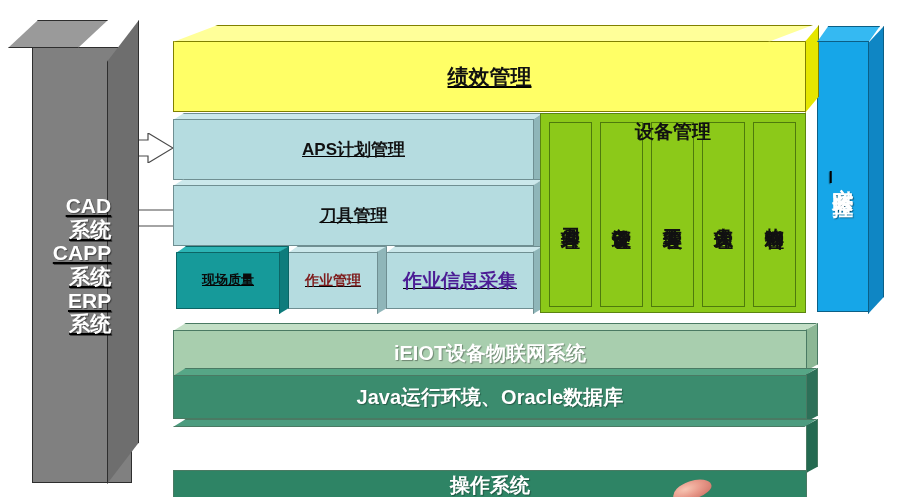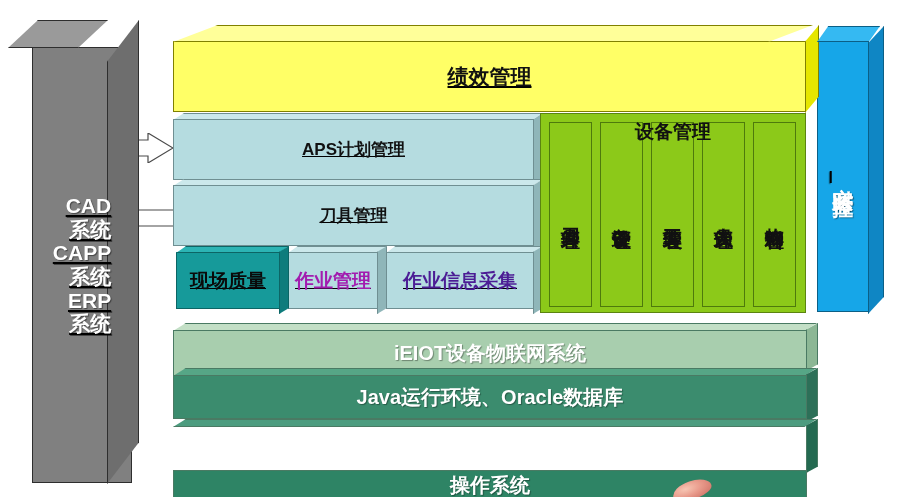--- a/index.html
+++ b/index.html
@@ -72,30 +72,30 @@
 
   #prep{left:173px;top:185px;width:361px;height:61px;}
   #prep-side{position:absolute;left:533px;top:179px;width:10px;height:72px;
       clip-path:polygon(0% 9%, 100% 0%, 100% 91%, 0% 100%);}
   #prep-top{position:absolute;left:173px;top:179px;width:370px;height:7px;
       clip-path:polygon(0% 100%, 3% 0%, 100% 0%, 97% 100%);}
 
   
   #quality{left:176px;top:252px;width:104px;height:57px;
       background:#169A9A;border-color:#0c6565;}
-  #quality .lbl{font-size:19px;font-weight:bold;color:#0a0a0a;}
+  #quality .lbl{font-size:13px;font-weight:bold;color:#0a0a0a;}
   #quality-side{position:absolute;left:279px;top:246px;width:10px;height:68px;
       background:#0e7c7c;border:1px solid #0c6565;box-sizing:border-box;
       clip-path:polygon(0% 9%, 100% 0%, 100% 91%, 0% 100%);}
   #quality-top{position:absolute;left:176px;top:246px;width:113px;height:7px;
       background:#2cb4b4;border:1px solid #0c6565;box-sizing:border-box;
       clip-path:polygon(0% 100%, 9% 0%, 100% 0%, 91% 100%);}
 
   #joboper{left:288px;top:252px;width:90px;height:57px;}
-  #joboper .lbl{font-size:19px;font-weight:bold;color:#a21caf;}
+  #joboper .lbl{font-size:14px;font-weight:bold;color:#7f1d1d;}
   #joboper-side{position:absolute;left:377px;top:246px;width:10px;height:68px;
       clip-path:polygon(0% 9%, 100% 0%, 100% 91%, 0% 100%);}
   #joboper-top{position:absolute;left:288px;top:246px;width:99px;height:7px;
       clip-path:polygon(0% 100%, 10% 0%, 100% 0%, 90% 100%);}
 
   #jobinfo{left:386px;top:252px;width:148px;height:57px;}
   #jobinfo .lbl{font-size:19px;font-weight:bold;color:#4c1d95;}
   #jobinfo-side{position:absolute;left:533px;top:246px;width:10px;height:68px;
       clip-path:polygon(0% 9%, 100% 0%, 100% 91%, 0% 100%);}
   #jobinfo-top{position:absolute;left:386px;top:246px;width:157px;height:7px;

